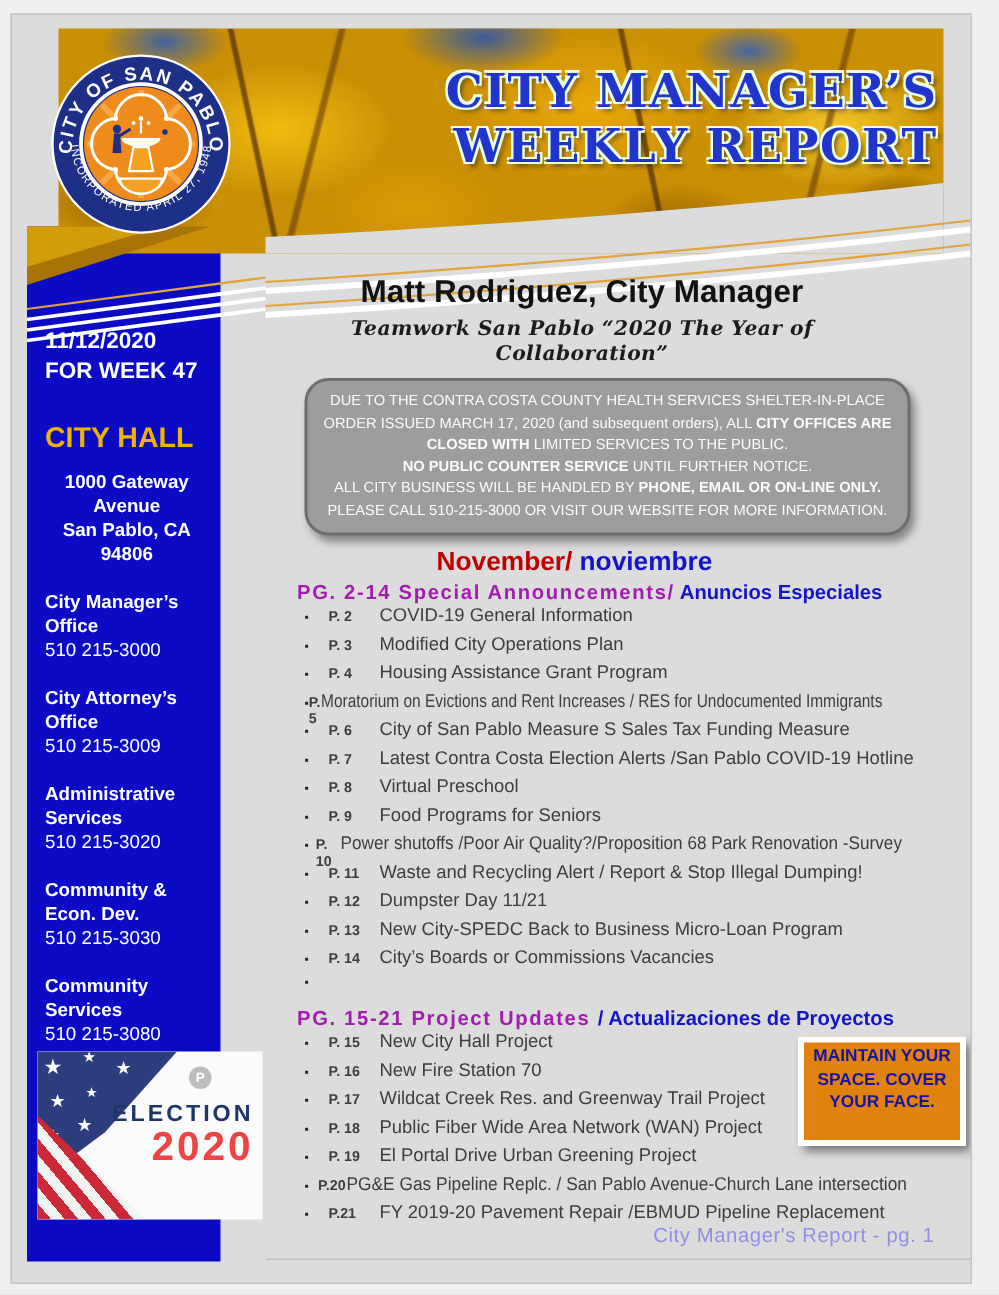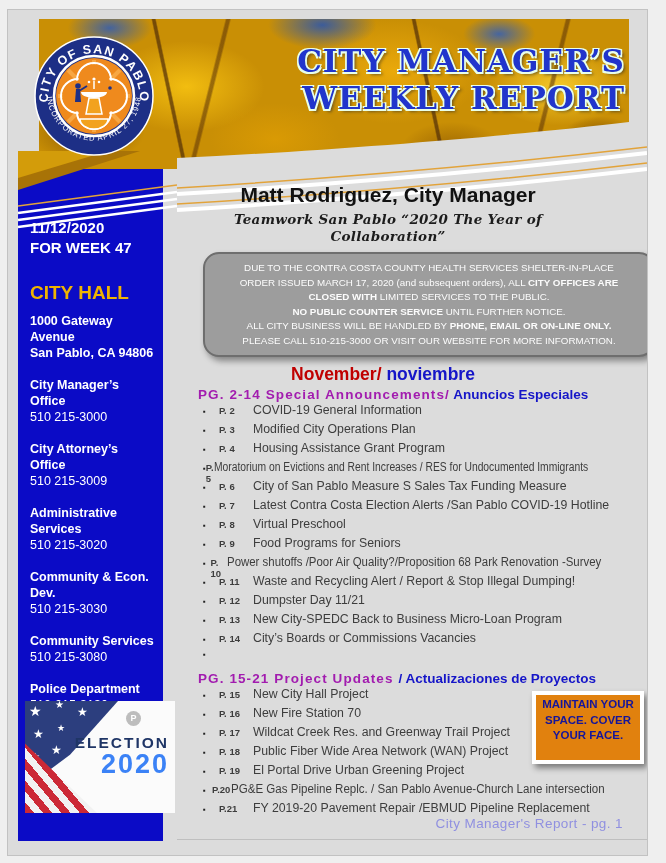--- a/index.html
+++ b/index.html
@@ -39,27 +39,27 @@
   .banner-title{
     position:absolute;right:4px;top:24px;text-align:right;
     font-family:"DejaVu Serif",serif;font-weight:bold;
     font-size:31px;line-height:37px;letter-spacing:1px;color:#2135cc;
     text-shadow:-1.5px -1.5px 0 #e9ffe9,1.5px -1.5px 0 #e9ffe9,-1.5px 1.5px 0 #e9ffe9,1.5px 1.5px 0 #e9ffe9,3px 3px 3px rgba(40,40,40,.55);
   }
   
   .logo{position:absolute;left:26px;top:26px;width:120px;height:120px;}
   
   .sidebar{
-    position:absolute;left:10px;top:141px;width:145px;height:690px;
+    position:absolute;left:10px;top:141px;width:129px;height:690px;
     background:#0b0bc6;color:#ffffff;
     padding:67px 8px 0 12px;box-sizing:border-box;
   }
   .sb-date,.sb-week{font-weight:bold;font-size:15px;line-height:20px;}
   .sb-cityhall{font-weight:bold;font-size:19px;line-height:24px;color:#f0b400;margin-top:23px;}
-  .sb-address{margin-top:8px;font-weight:bold;font-size:12.5px;line-height:16px;}
+  .sb-address{margin-top:8px;font-weight:bold;font-size:12.5px;line-height:16px;text-align:center;}
   .sb-dept{margin-top:16px;}
   .sb-dept-name{font-weight:bold;font-size:12.5px;line-height:16px;}
   .sb-dept-phone{font-size:12.5px;line-height:16px;}
   
   .election{
     position:absolute;left:17px;top:691px;width:150px;height:112px;
     background:#fbfbfb;overflow:hidden;
   }
   .flag-canton{
     position:absolute;inset:0;background:#2c3e7e;
@@ -74,41 +74,41 @@
   .elect-badge{
     position:absolute;top:10px;right:34px;width:15px;height:15px;border-radius:50%;
     background:#bdbdbd;color:#ffffff;font-size:9px;font-weight:bold;
     text-align:center;line-height:15px;
   }
   .elect-word{
     position:absolute;top:33px;right:6px;color:#1f3566;
     font-size:15.5px;font-weight:bold;letter-spacing:2px;
   }
   .elect-year{
-    position:absolute;top:48px;right:6px;color:#3b82f6;
+    position:absolute;top:48px;right:6px;color:#ef4444;
     font-size:27px;font-weight:bold;letter-spacing:2px;
   }
   
   .overlay{position:absolute;left:0;top:0;pointer-events:none;}
   
   .main{position:absolute;left:169px;top:160px;width:452px;color:#1a1a1a;}
   .manager-name{
     margin-top:13px;text-align:center;padding-right:30px;
     font-size:21px;line-height:24px;font-weight:bold;color:#111;
     font-family:"Liberation Sans",sans-serif;
   }
   .tagline{
     margin-top:4px;text-align:center;padding-right:30px;
     font-family:"DejaVu Serif",serif;font-style:italic;font-weight:bold;
     font-size:13.5px;line-height:17px;color:#1c1c1c;letter-spacing:.3px;
   }
   .notice{
     margin:7px 6px 0 26px;width:392px;
     background:#9d9d9d;border:2px solid #6e6e6e;border-radius:16px;
-    padding:7px 28px;box-shadow:3px 4px 6px rgba(0,0,0,.4);
+    padding:7px 4px;box-shadow:3px 4px 6px rgba(0,0,0,.4);
     color:#fcfcfc;text-align:center;font-size:9.8px;line-height:14.5px;
   }
   .notice .b{font-weight:bold;}
   .month-heading{
     margin-top:6px;text-align:center;padding-right:40px;
     font-size:17.5px;line-height:22px;font-weight:bold;
   }
   .month-en{color:#c00000;}
   .month-es{color:#1515c8;}
   .toc{margin-top:2px;}

